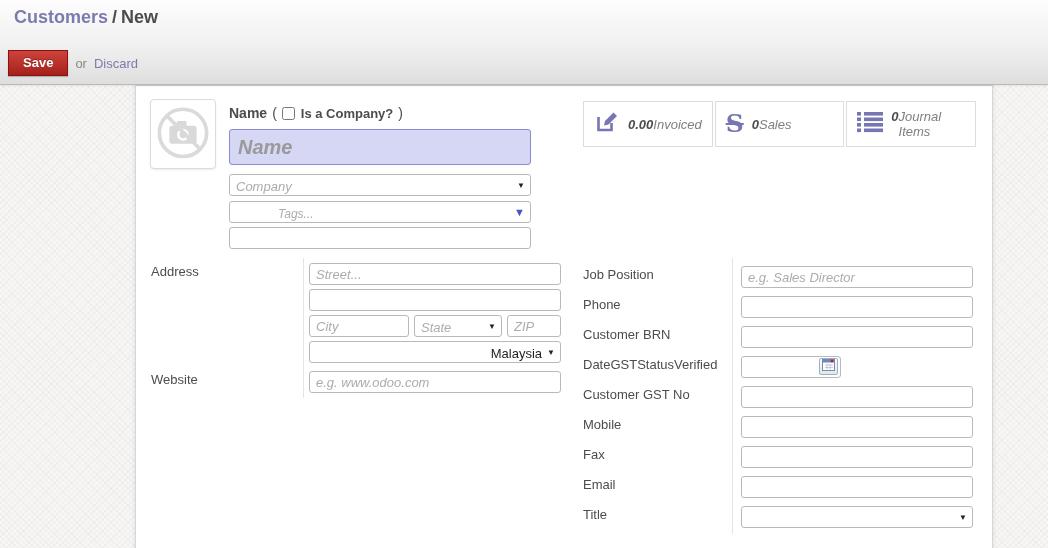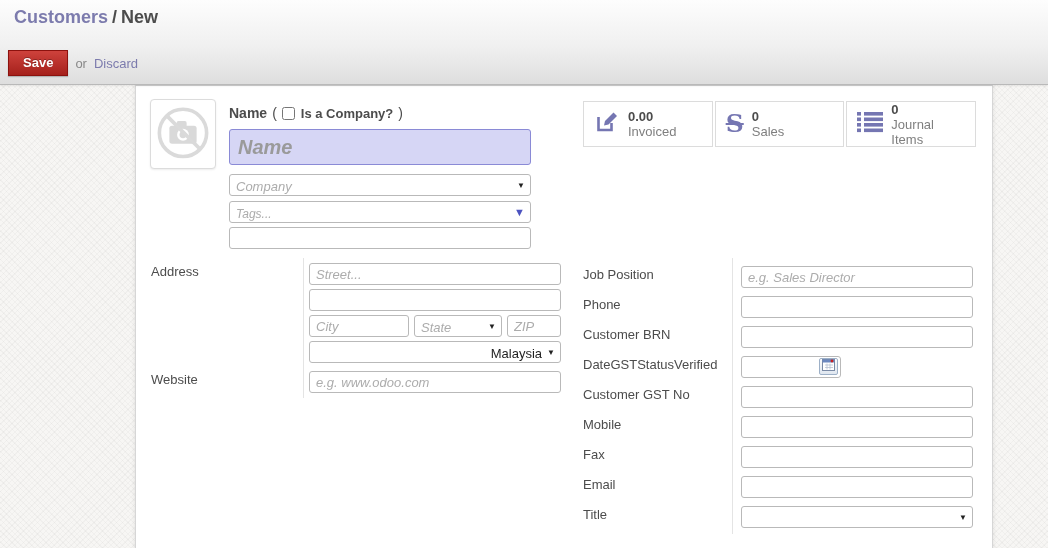--- a/index.html
+++ b/index.html
@@ -82,30 +82,30 @@
     background: #fff; font-size: 13px; display: flex; align-items: center;
     padding: 3px 18px 0 6px; cursor: pointer; overflow: hidden;
   }
   .select-box .ph { color: #acacac; font-style: italic; white-space: nowrap; }
   .select-box .val { color: #1f1f1f; white-space: nowrap; }
   .caret { position: absolute; right: 5px; top: 50%; transform: translateY(-50%); font-size: 8px; color: #222; }
   .caret.blue { color: #4c53c0; font-size: 11px; }
 
   .pos-company { left: 93px; top: 88px; width: 302px; }
   .pos-tags    { left: 93px; top: 115px; width: 302px; }
-  .pos-tags .ph { font-size: 12px; }
+  .pos-tags .ph { font-size: 12px; margin-left: 42px; }
   .extra-input { position: absolute; left: 93px; top: 141px; width: 302px; }
 
   
   .stats { position: absolute; left: 447px; top: 15px; width: 393px; height: 46px; display: flex; gap: 2px; }
   .stat-cell {
     flex: 1; background: #fff; border: 1px solid #dcdcdc;
     display: flex; align-items: center; gap: 8px; padding: 4px 6px 4px 10px; cursor: pointer;
   }
-  .stat-texts { display: flex; flex-direction: column; line-height: 15px; }
+  .stat-texts { display: flex; flex-direction: row; line-height: 15px; font-style: italic; }
   .stat-value { font-size: 13px; font-weight: bold; color: #4c4c4c; }
   .stat-label { font-size: 13px; color: #7f7f7f; }
   .sales-s {
     font-family: "DejaVu Serif", serif; font-size: 25px; font-weight: bold;
     color: #7576b2; text-decoration: line-through; line-height: 26px;
   }
 
   
   .fld-label { position: absolute; font-size: 13px; font-weight: normal; color: #4c4c4c; white-space: nowrap; }
   .vsep { position: absolute; width: 1px; background: #e4e4e4; }

